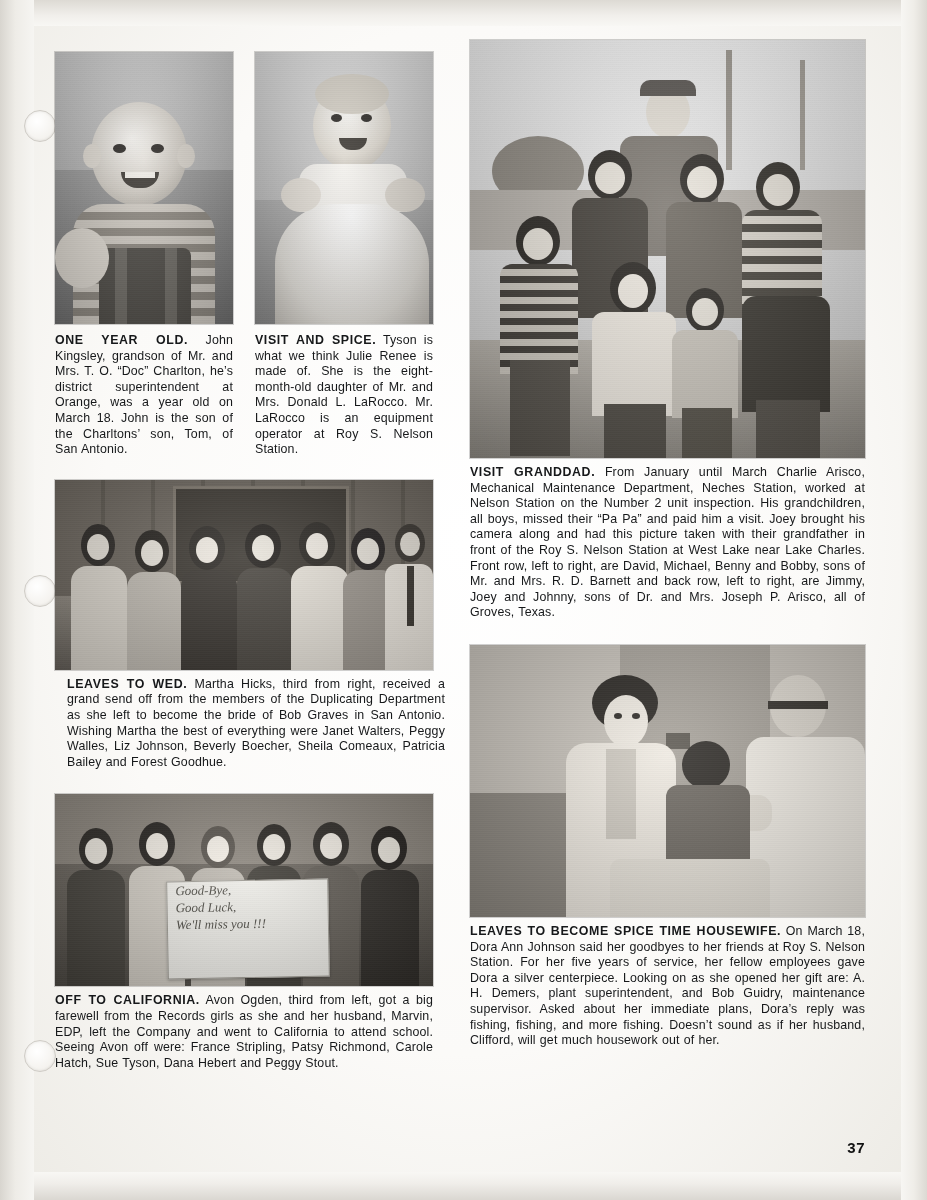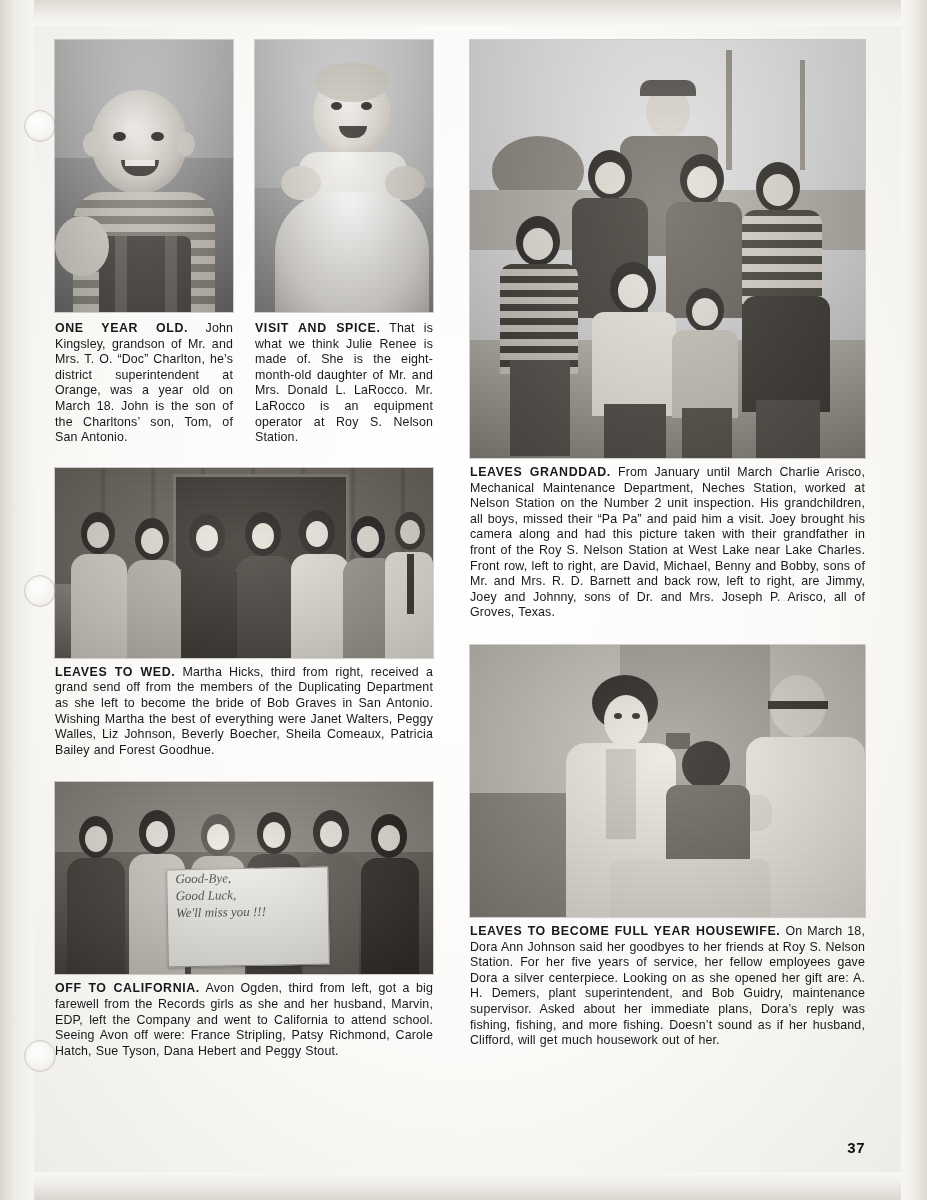--- a/index.html
+++ b/index.html
@@ -63,21 +63,21 @@
 
   .content {
     position: absolute;
     left: 55px;
     top: 40px;
     width: 810px;
     height: 1120px;
   }
   .col-left {
     position: absolute;
-    left: 0; top: 0;
+    left: 0; top: 12px;
     width: 378px;
   }
   .col-right {
     position: absolute;
     left: 415px; top: 0;
     width: 395px;
   }
 
   
   .photo {
@@ -230,21 +230,21 @@
         </div>
       </div>
 
       <div class="two-up" style="margin-top:2px;">
         <div class="caption cap-narrow">
           <b>ONE YEAR OLD.</b>
           <span>John Kingsley, grandson of Mr. and Mrs. T. O. “Doc” Charlton, he’s district superintendent at Orange, was a year old on March 18. John is the son of the Charltons’ son, Tom, of San Antonio.</span>
         </div>
         <div class="caption cap-narrow">
           <b>VISIT AND SPICE.</b>
-          <span>That is what we think Julie Renee is made of. She is the eight-month-old daughter of Mr. and Mrs. Donald L. LaRocco. Mr. LaRocco is an equipment operator at Roy S. Nelson Station.</span>
+          <span>Tyson is what we think Julie Renee is made of. She is the eight-month-old daughter of Mr. and Mrs. Donald L. LaRocco. Mr. LaRocco is an equipment operator at Roy S. Nelson Station.</span>
         </div>
       </div>
 
       <div class="photo" id="photo-duplicating-department-group" style="width:378px;height:190px;margin-top:22px;">
         <div class="rect" style="inset:0;left:0;right:0;top:0;bottom:0;background:linear-gradient(to bottom,#6d6760,#4d4842);"></div>
 
         <div class="rect" style="left:0;top:0;width:378px;height:118px;background:repeating-linear-gradient(90deg,#6a645c 0 46px,#5c574f 46px 50px);"></div>
         <div class="rect" style="left:118px;top:6px;width:170px;height:92px;background:#3b3731;border:3px solid #7d766c;"></div>
         <div class="rect" style="left:0;top:116px;width:378px;height:74px;background:linear-gradient(to bottom,#8e887f,#65605a);"></div>
 
@@ -273,21 +273,21 @@
         <div class="rect" style="left:288px;top:90px;width:54px;height:100px;background:#9e9890;border-radius:16px 16px 0 0;"></div>
 
         <div class="blob" style="left:340px;top:44px;width:30px;height:38px;background:#3a3631;"></div>
         <div class="blob" style="left:345px;top:52px;width:20px;height:24px;background:#e6e1d8;"></div>
         <div class="rect" style="left:330px;top:84px;width:48px;height:106px;background:#efeae1;border-radius:12px 12px 0 0;"></div>
         <div class="rect" style="left:352px;top:86px;width:7px;height:60px;background:#3c3832;"></div>
         <div class="ph-grain"></div>
           <div class="ph-vig"></div>
       </div>
 
-      <div class="caption" style="width:378px;">
+      <div class="caption" style="width:378px;margin-left:12px;">
         <b>LEAVES TO WED.</b>
         <span>Martha Hicks, third from right, received a grand send off from the members of the Duplicating Department as she left to become the bride of Bob Graves in San Antonio. Wishing Martha the best of everything were Janet Walters, Peggy Walles, Liz Johnson, Beverly Boecher, Sheila Comeaux, Patricia Bailey and Forest Goodhue.</span>
       </div>
 
       <div class="photo" id="photo-records-girls-farewell" style="width:378px;height:192px;margin-top:24px;">
         <div class="rect" style="left:0;top:0;width:378px;height:192px;background:linear-gradient(to bottom,#7a746c,#4c4842);"></div>
         <div class="rect" style="left:0;top:0;width:378px;height:70px;background:#8a847b;"></div>
 
         <div class="blob" style="left:24px;top:34px;width:34px;height:42px;background:#2b2824;"></div>
         <div class="blob" style="left:30px;top:44px;width:22px;height:26px;background:#eae5dc;"></div>
@@ -373,21 +373,21 @@
         <div class="rect" style="left:202px;top:290px;width:66px;height:88px;background:#cdc8bf;border-radius:12px 12px 0 0;"></div>
         <div class="rect" style="left:212px;top:368px;width:50px;height:50px;background:#565249;"></div>
 
         <div class="rect" style="left:272px;top:256px;width:88px;height:116px;background:#3d3a34;border-radius:14px 14px 0 0;"></div>
         <div class="rect" style="left:286px;top:360px;width:64px;height:58px;background:#55514a;"></div>
         <div class="ph-grain"></div>
           <div class="ph-vig"></div>
       </div>
 
       <div class="caption" style="width:395px;">
-        <b>LEAVES GRANDDAD.</b>
+        <b>VISIT GRANDDAD.</b>
         <span>From January until March Charlie Arisco, Mechanical Maintenance Department, Neches Station, worked at Nelson Station on the Number 2 unit inspection. His grandchildren, all boys, missed their “Pa Pa” and paid him a visit. Joey brought his camera along and had this picture taken with their grandfather in front of the Roy S. Nelson Station at West Lake near Lake Charles. Front row, left to right, are David, Michael, Benny and Bobby, sons of Mr. and Mrs. R. D. Barnett and back row, left to right, are Jimmy, Joey and Johnny, sons of Dr. and Mrs. Joseph P. Arisco, all of Groves, Texas.</span>
       </div>
 
       <div class="photo" id="photo-farewell-gift-presentation" style="width:395px;height:272px;margin-top:24px;">
         <div class="rect" style="left:0;top:0;width:395px;height:272px;background:linear-gradient(to bottom,#b8b3ab,#807b74);"></div>
 
         <div class="rect" style="left:0;top:0;width:395px;height:150px;background:#c8c3bb;"></div>
         <div class="rect" style="left:150px;top:0;width:150px;height:150px;background:#a8a39b;"></div>
         <div class="rect" style="left:196px;top:88px;width:24px;height:16px;background:#5d5952;"></div>
         <div class="rect" style="left:0;top:148px;width:395px;height:124px;background:#8d8880;"></div>
@@ -409,20 +409,20 @@
 
         <div class="blob" style="left:212px;top:96px;width:48px;height:48px;background:#302d29;"></div>
         <div class="rect" style="left:196px;top:140px;width:84px;height:132px;background:#6f6a63;border-radius:12px 12px 0 0;"></div>
 
         <div class="rect" style="left:140px;top:214px;width:160px;height:58px;background:#e9e4db;border-radius:10px 10px 0 0;"></div>
         <div class="ph-grain"></div>
           <div class="ph-vig"></div>
       </div>
 
       <div class="caption" style="width:395px;">
-        <b>LEAVES TO BECOME FULL YEAR HOUSEWIFE.</b>
+        <b>LEAVES TO BECOME SPICE TIME HOUSEWIFE.</b>
         <span>On March 18, Dora Ann Johnson said her goodbyes to her friends at Roy S. Nelson Station. For her five years of service, her fellow employees gave Dora a silver centerpiece. Looking on as she opened her gift are: A. H. Demers, plant superintendent, and Bob Guidry, maintenance supervisor. Asked about her immediate plans, Dora’s reply was fishing, fishing, and more fishing. Doesn’t sound as if her husband, Clifford, will get much housework out of her.</span>
       </div>
     </div>
   </div>
 
   <div class="pgnum">37</div>
 </div>
 
 </body></html>

